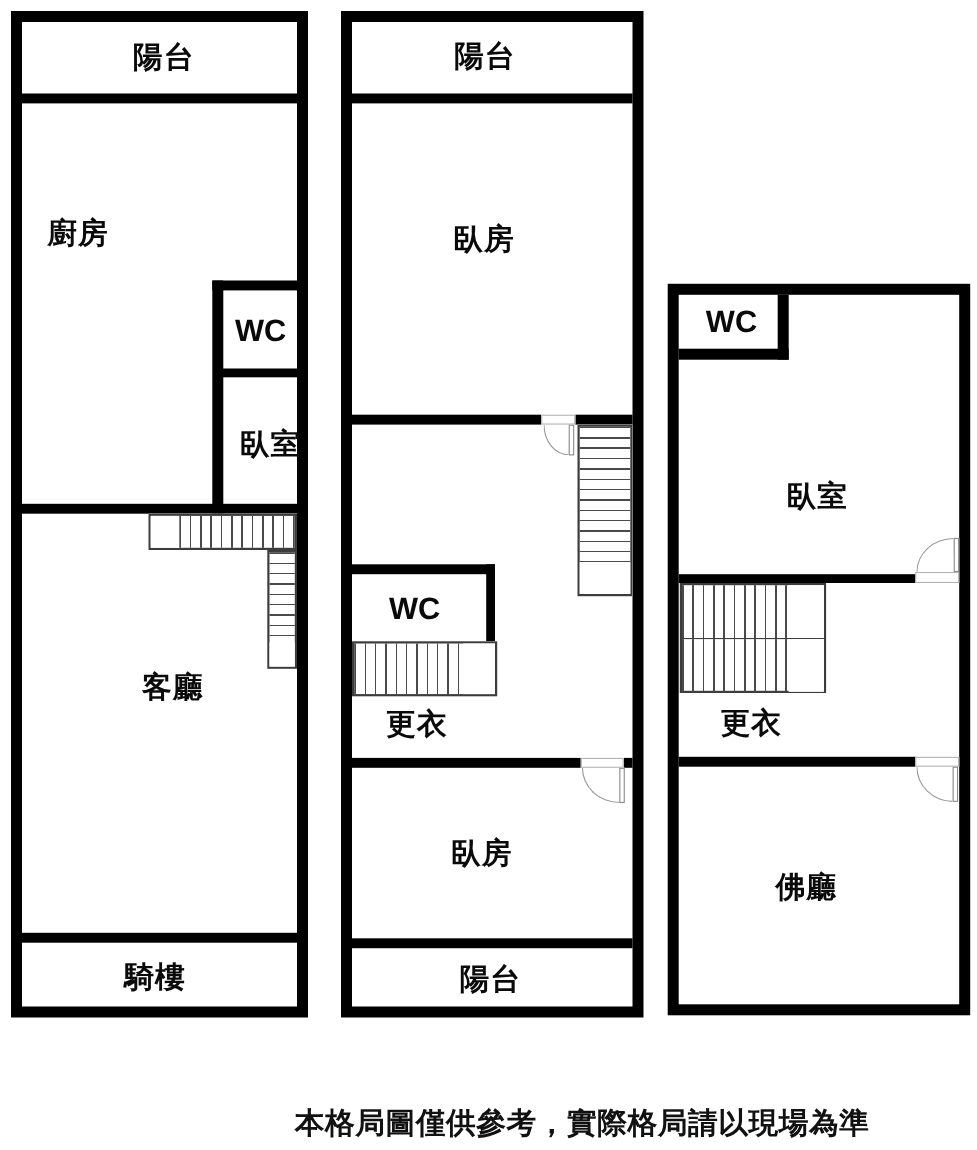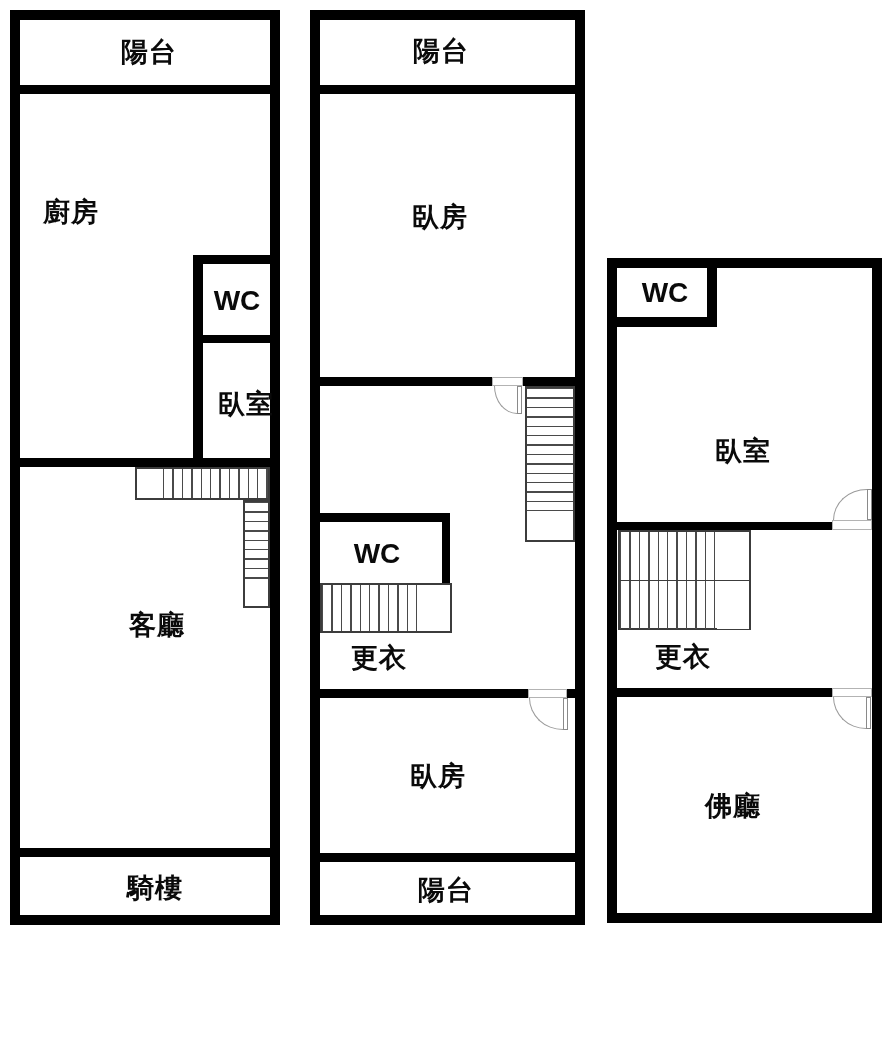--- a/index.html
+++ b/index.html
@@ -52,21 +52,21 @@
     <div class="stairs col" style="left:223px;top:480px;width:27px;height:108px;">
       <div class="treads-h" style="flex:0 0 82px;"></div>
       <div class="landing"></div>
     </div>
 
     <span class="room-label" style="left:129px;top:32px;">陽台</span>
     <span class="room-label" style="left:51px;top:192px;">廚房</span>
     <span class="room-label wc" style="left:217px;top:281px;">WC</span>
     <span class="room-label" style="left:226px;top:384px;">臥室</span>
     <span class="room-label" style="left:117px;top:605px;margin-left:20px;">客廳</span>
-    <span class="room-label" style="left:135px;top:868px;">騎樓</span>
+    <span class="room-label" style="left:121px;top:868px;">騎樓</span>
   </div>
 
   <div class="plan" style="left:310px;top:10px;width:275px;height:915px;">
     <div class="wall" style="left:0;top:65px;width:255px;height:9px;"></div>
     <div class="wall" style="left:0;top:357px;width:172px;height:9px;"></div>
     <div class="wall" style="left:203px;top:357px;width:52px;height:9px;"></div>
 
     <div class="door-threshold" style="left:172px;top:357px;width:31px;height:9px;"></div>
     <div class="door-panel" style="left:197px;top:366px;width:5px;height:28px;"></div>
     <div class="door-arc arc-bl" style="left:174px;top:366px;width:23px;height:28px;"></div>
@@ -125,14 +125,15 @@
     <div class="door-threshold" style="left:215px;top:420px;width:40px;height:9px;"></div>
     <div class="door-panel" style="left:249px;top:429px;width:5px;height:32px;"></div>
     <div class="door-arc arc-bl" style="left:216px;top:429px;width:33px;height:32px;"></div>
 
     <span class="room-label wc" style="left:48px;top:25px;">WC</span>
     <span class="room-label" style="left:126px;top:183px;">臥室</span>
     <span class="room-label" style="left:66px;top:389px;">更衣</span>
     <span class="room-label" style="left:116px;top:538px;">佛廳</span>
   </div>
 
+  <div class="disclaimer">本格局圖僅供參考，實際格局請以現場為準</div>
 
 </div>
 
 </body></html>

